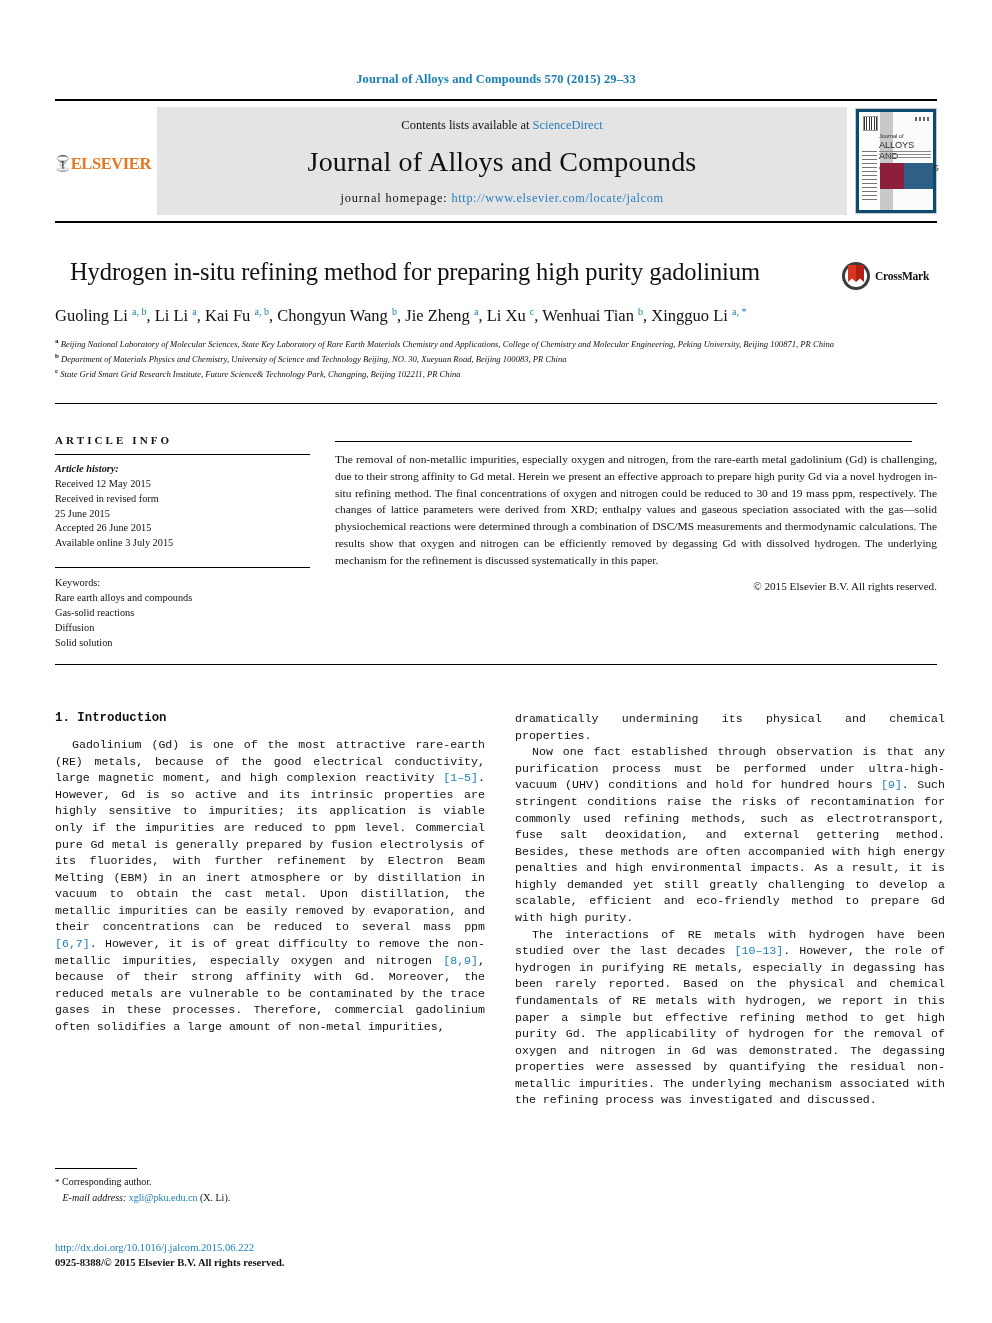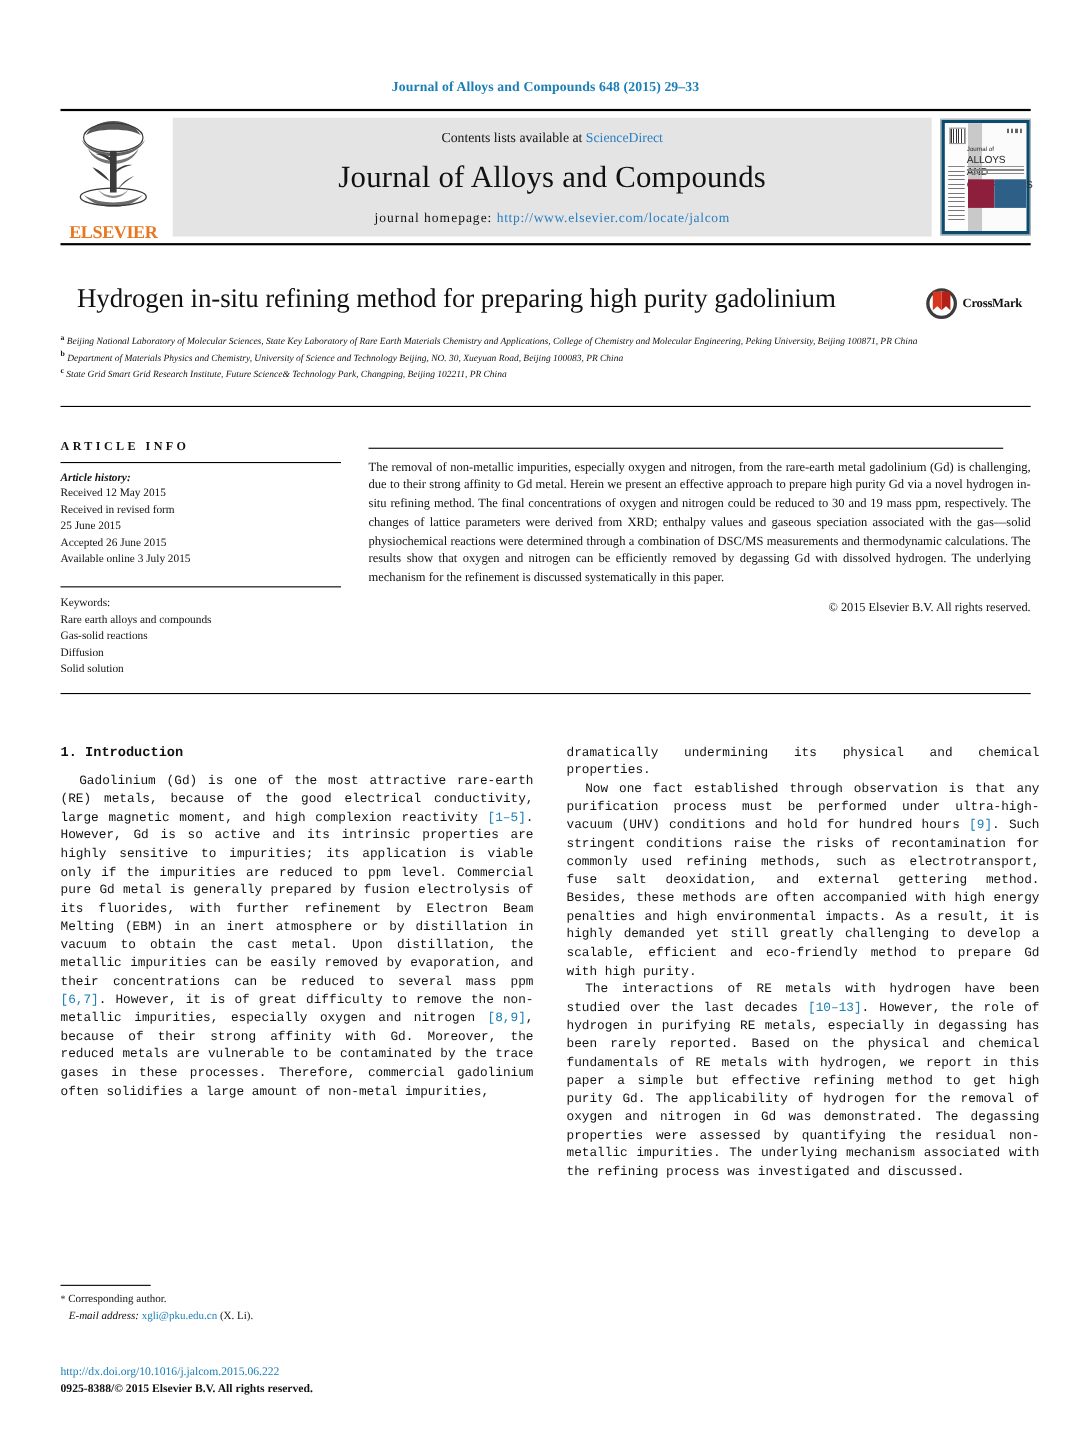--- a/index.html
+++ b/index.html
@@ -41,21 +41,21 @@
     border-bottom: 2.5px solid #000;
     height: 124px;
     display: flex;
     align-items: stretch;
     box-sizing: border-box;
   }
   .elsevier-logo {
     width: 96px;
     flex: 0 0 96px;
     display: flex;
-    flex-direction: column;
+    flex-direction: row;
     align-items: center;
     justify-content: space-between;
     padding-top: 4px;
     box-sizing: border-box;
   }
   .tree-svg { display:block; }
   .elsevier-word {
     font-family: "Liberation Serif", serif;
     color: #e87722;
     font-size: 16.5px;
@@ -252,21 +252,21 @@
     line-height: 1.45;
   }
   .pub-footer .doi { color: #1a7fb5; }
   .pub-footer .issn { font-weight: bold; color: #111; }
 </style>
 </head>
 <body>
 
 <div class="page">
 
-  <div class="runhead">Journal of Alloys and Compounds 648 (2015) 29–33</div>
+  <div class="runhead">Journal of Alloys and Compounds 570 (2015) 29–33</div>
 
   <div class="masthead">
 
     <div class="elsevier-logo">
       <svg class="tree-svg" width="74" height="86" viewBox="0 0 74 86">
         <g fill="#3b3b3b">
           <ellipse cx="37" cy="20" rx="27" ry="13" fill="none" stroke="#3b3b3b" stroke-width="1.1"></ellipse>
           <path d="M12 18c4-8 14-13 25-13s21 5 25 13c-5-3-12-5-25-5s-20 2-25 5z" opacity=".85"></path>
           <path d="M8 22c6 8 17 12 29 12s23-4 29-12c-4 9-16 15-29 15S12 31 8 22z" opacity=".8"></path>
           <path d="M14 30c5 7 13 11 23 11s18-4 23-11c-3 9-13 14-23 14s-20-5-23-14z" opacity=".7"></path>
@@ -314,20 +314,21 @@
         <circle cx="15" cy="15" r="14" fill="#3c3c3c"></circle>
         <circle cx="15" cy="15" r="11" fill="#ffffff"></circle>
         <path d="M15 4h8v17l-4-3.5L15 21z" fill="#b32017"></path>
         <path d="M15 4H7v17l4-3.5L15 21z" fill="#d8361f"></path>
       </svg>
       <span class="cm-label">CrossMark</span>
     </div>
 
     <h1 class="article-title">Hydrogen in-situ refining method for preparing high purity gadolinium</h1>
 
+    <div class="authors">Guoling Li <sup>a, b</sup>, Li Li <sup>a</sup>, Kai Fu <sup>a, b</sup>, Chongyun Wang <sup>b</sup>, Jie Zheng <sup>a</sup>, Li Xu <sup>c</sup>, Wenhuai Tian <sup>b</sup>, Xingguo Li <sup>a, *</sup></div>
 
     <div class="affils">
         <div><sup>a</sup> Beijing National Laboratory of Molecular Sciences, State Key Laboratory of Rare Earth Materials Chemistry and Applications, College of Chemistry and Molecular Engineering, Peking University, Beijing 100871, PR China</div>
         <div><sup>b</sup> Department of Materials Physics and Chemistry, University of Science and Technology Beijing, NO. 30, Xueyuan Road, Beijing 100083, PR China</div>
         <div><sup>c</sup> State Grid Smart Grid Research Institute, Future Science&amp; Technology Park, Changping, Beijing 102211, PR China</div>
       </div>
   </div>
 
   <div class="info-abstract">
 

